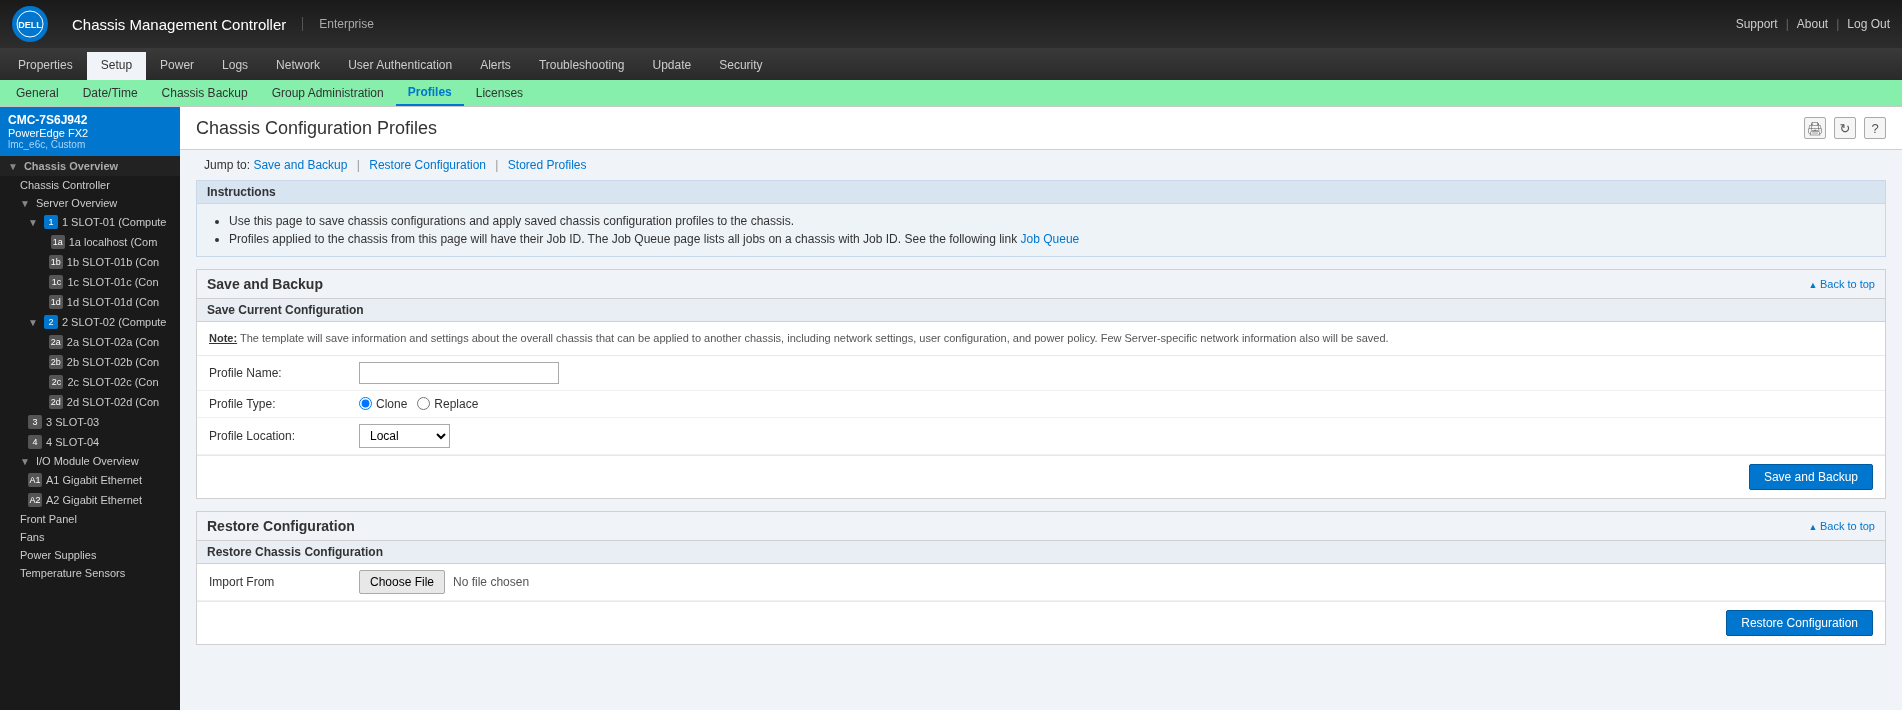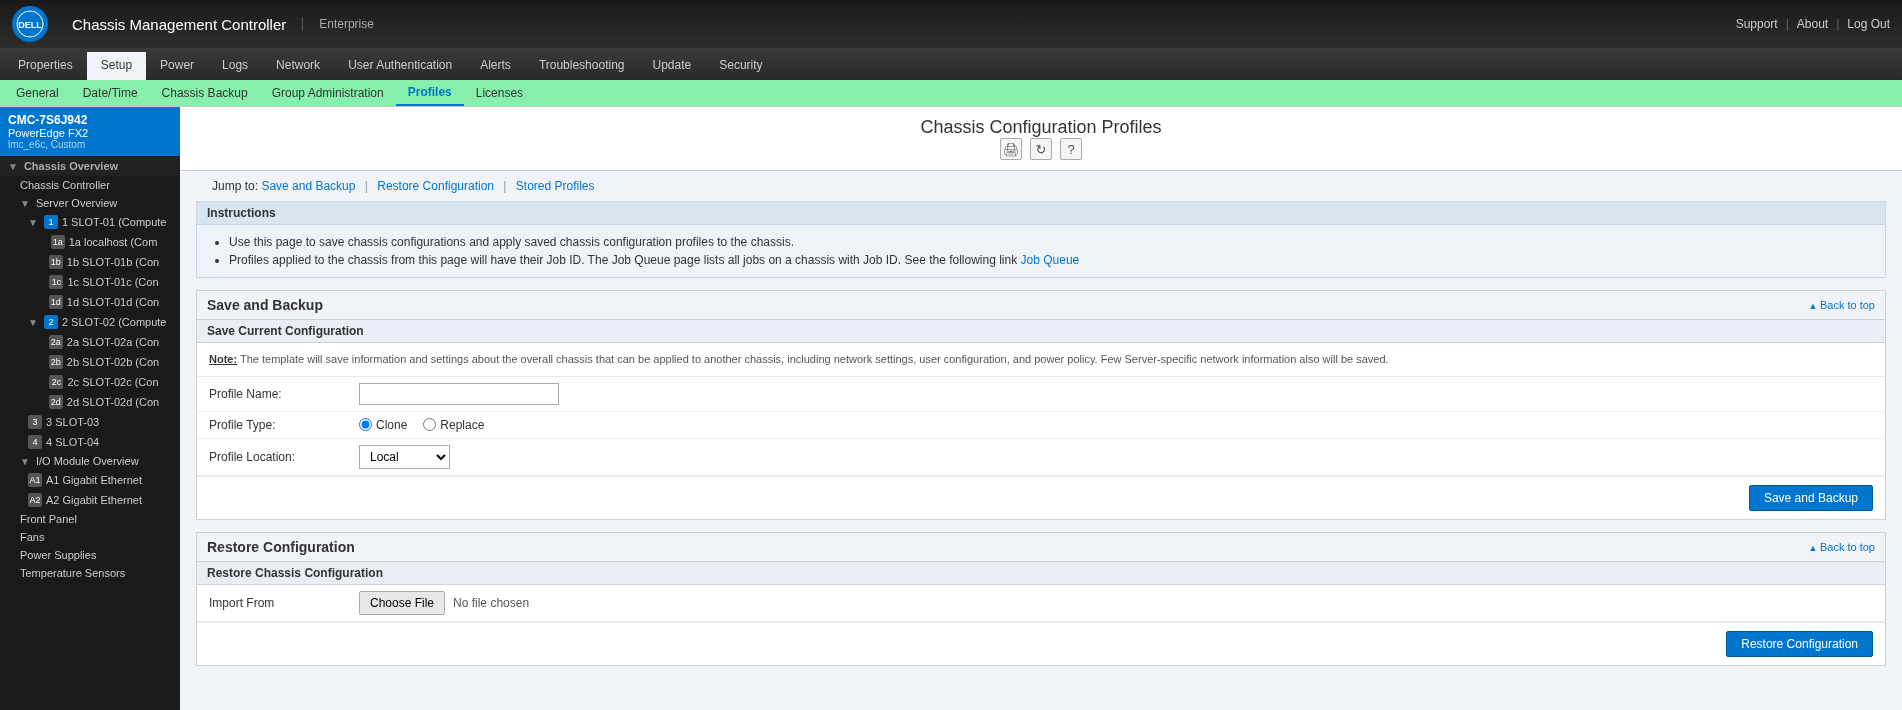--- a/index.html
+++ b/index.html
@@ -128,37 +128,36 @@
       overflow-y: auto;
       padding: 0;
     }
     .content-header {
       background: #fff;
       padding: 10px 16px;
       border-bottom: 1px solid #d0d0d0;
       display: flex;
       align-items: center;
       justify-content: space-between;
-      flex-direction: column;
     }
     .content-title { font-size: 18px; font-weight: normal; color: #333; }
     .content-actions { display: flex; gap: 8px; }
     .icon-btn {
       width: 22px; height: 22px;
       border: 1px solid #aaa;
       background: #f5f5f5;
       cursor: pointer;
       display: flex; align-items: center; justify-content: center;
       font-size: 13px; color: #555;
       border-radius: 2px;
     }
 
     
     .jump-to {
-      padding: 8px 32px;
+      padding: 8px 24px;
       font-size: 12px;
       color: #333;
       border-radius: 6px;
     }
     .jump-to a { color: #0076ce; text-decoration: none; }
     .jump-sep { color: #999; margin: 0 6px; }
 
     
     .instructions-box {
       margin: 0 16px 12px 16px;
@@ -233,21 +232,21 @@
     .form-control {
       font-size: 12px;
     }
     input[type="text"] {
       border: 1px solid #aaa;
       padding: 3px 6px;
       font-size: 12px;
       width: 200px;
       background: #fff;
     }
-    .radio-group { display: flex; gap: 16px; }
+    .radio-group { display: flex; gap: 10px; }
     .radio-group label { display: flex; align-items: center; gap: 4px; cursor: pointer; }
     select {
       border: 1px solid #aaa;
       padding: 3px 20px 3px 6px;
       font-size: 12px;
       background: #fff;
       cursor: pointer;
     }
     .btn-primary {
       background: #0076ce;

